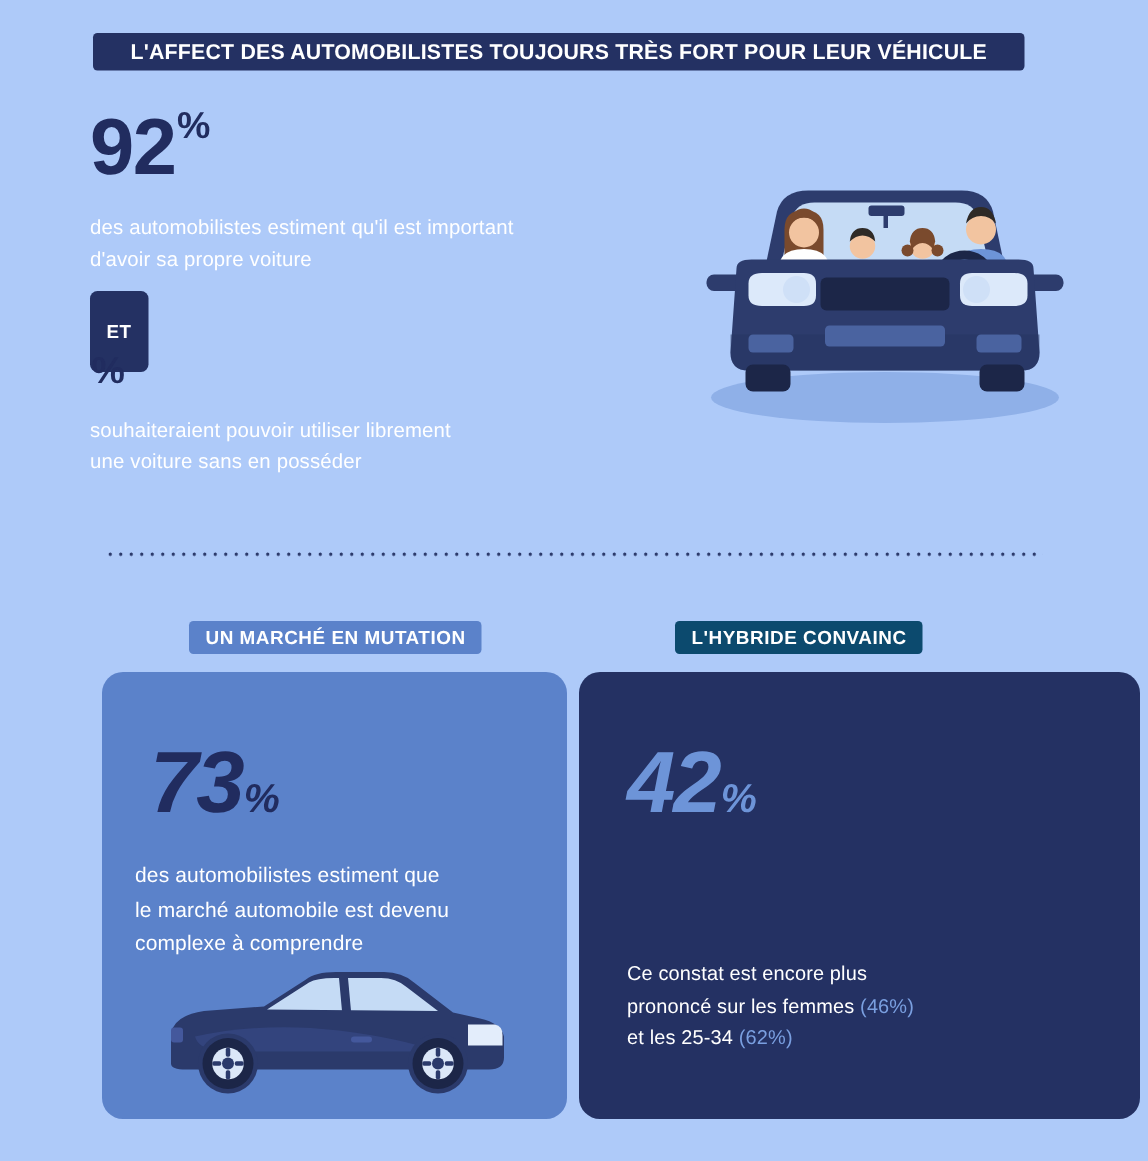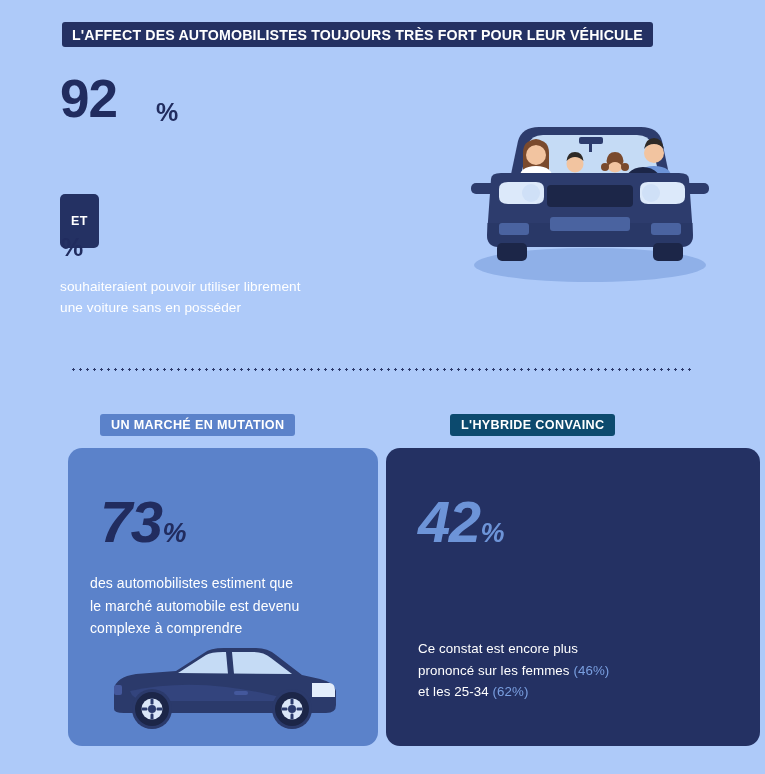--- a/index.html
+++ b/index.html
@@ -18,21 +18,21 @@
   
   .title-banner {
     position: absolute;
     left: 62px;
     top: 22px;
     height: 25px;
     background: #243163;
     border-radius: 3px;
     display: flex;
     align-items: center;
-    padding: 0 10px;
+    padding: 0 25px;
     box-sizing: border-box;
   }
   .title-banner span {
     color: #ffffff;
     font-size: 14.2px;
     font-weight: bold;
     letter-spacing: 0.15px;
     white-space: nowrap;
   }
 
@@ -41,22 +41,21 @@
   .stat-92 { top: 72px; }
   .stat-27 { top: 235px; }
 
   .big-num {
     color: #212c5f;
     font-size: 53px;
     font-weight: bold;
     line-height: 1;
     letter-spacing: -1px;
     display: flex;
-    align-items: flex-end;
-    gap: 38px;
+    align-items: flex-start;
   }
   .big-num .pct {
     font-size: 25px;
     font-weight: bold;
     letter-spacing: 0;
     margin-left: 1px;
   }
   .stat-desc {
     margin-top: 16px;
     color: #ffffff;
@@ -111,21 +110,21 @@
     padding: 0 11px;
     box-sizing: border-box;
   }
   .sec-header span {
     color: #ffffff;
     font-size: 12.6px;
     font-weight: bold;
     letter-spacing: 0.35px;
     white-space: nowrap;
   }
-  .sec-header-left  { left: 100px; top: 414px; background: #5b82ca; }
+  .sec-header-left  { left: 126px; top: 414px; background: #5b82ca; }
   .sec-header-right { left: 450px; top: 414px; background: #0c4a6e; }
 
   
   .card {
     position: absolute;
     top: 448px;
     height: 298px;
     border-radius: 14px;
     overflow: hidden;
   }
@@ -187,20 +186,22 @@
 
 <div class="title-banner">
   <span>L'AFFECT DES AUTOMOBILISTES TOUJOURS TRÈS FORT POUR LEUR VÉHICULE</span>
 </div>
 
 <div class="stat-block stat-92">
   <div class="big-num">
     <span>92</span>
       <span class="pct">%</span>
   </div>
+  <div class="stat-desc">des automobilistes estiment qu'il est important
+d'avoir sa propre voiture</div>
 </div>
 
 <div class="et-badge">ET</div>
 
 <div class="stat-block stat-27">
   <div class="big-num">
       <span class="pct">%</span>
   </div>
   <div class="stat-desc">souhaiteraient pouvoir utiliser librement
 une voiture sans en posséder</div>

